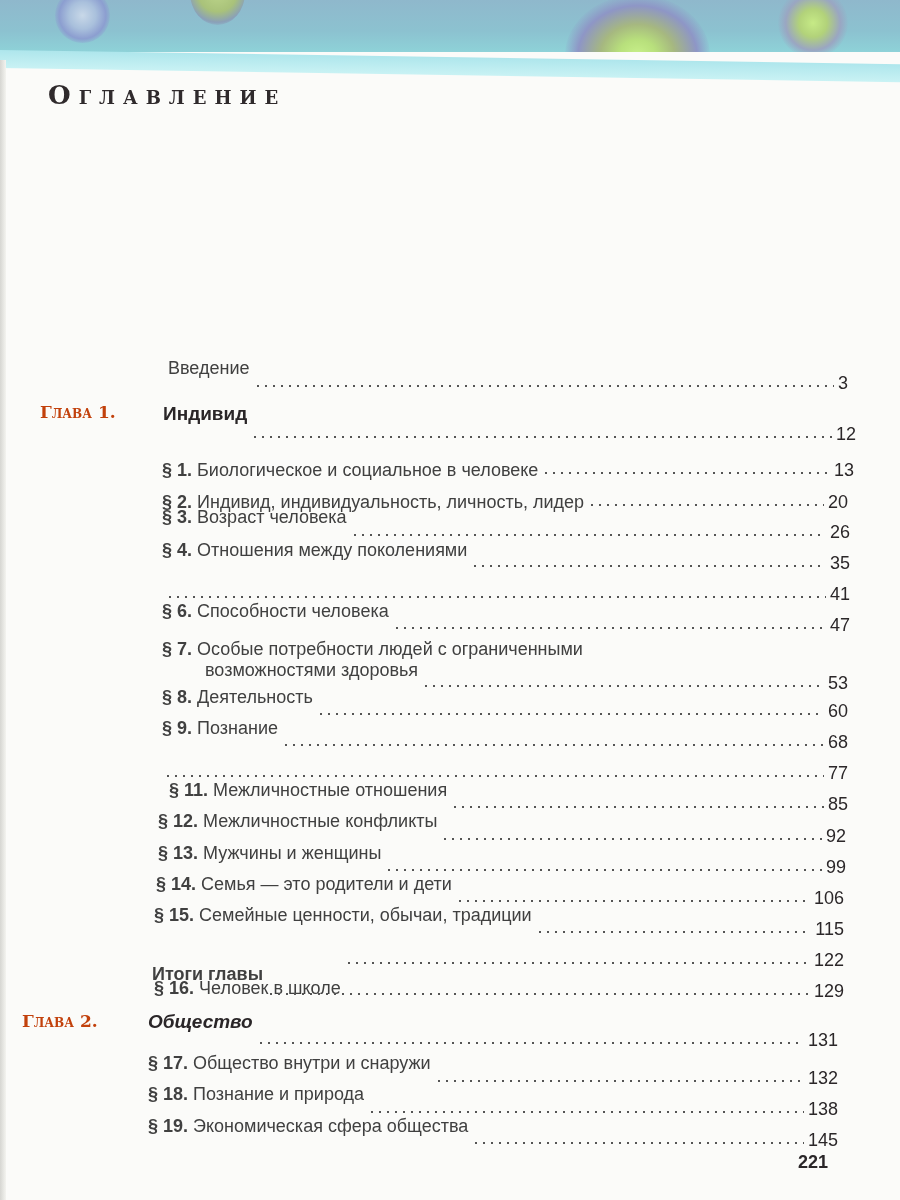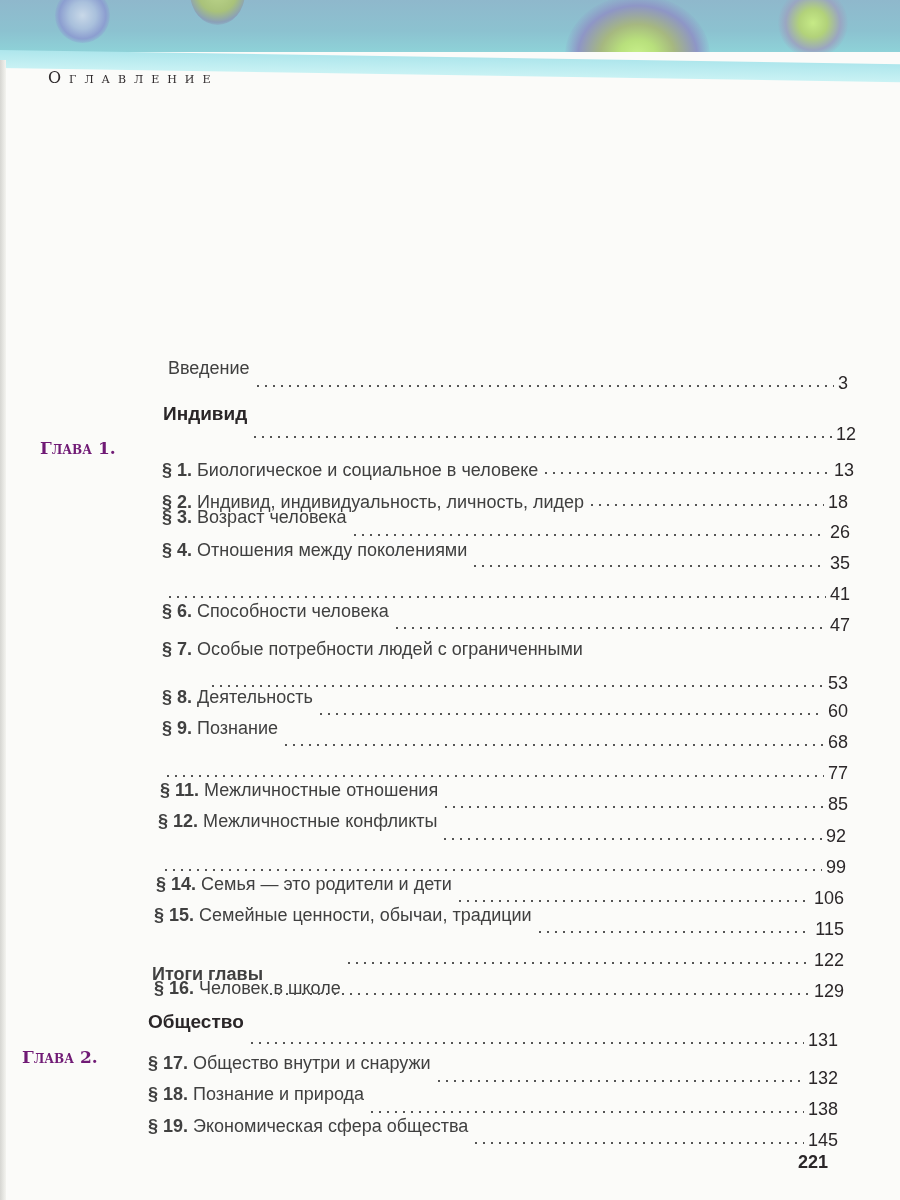--- a/index.html
+++ b/index.html
@@ -26,30 +26,30 @@
         background:radial-gradient(circle,#bcd58a 0%,#a9c27a 45%,#8aa0b8 70%,rgba(138,160,184,0) 80%); }
   .b3 { left:565px; top:-5px; width:145px; height:120px;
         background:radial-gradient(ellipse,#c8f08a 0%,#b8e07c 18%,#a6b880 36%,#8e96c6 58%,rgba(142,150,198,0) 72%); }
   .b4 { left:778px; top:-12px; width:70px; height:70px;
         background:radial-gradient(circle,#c6ea86 0%,#b2d27a 28%,#9aa6c2 55%,rgba(154,166,194,0) 72%); }
   .left-edge {
     position:absolute; left:0; top:60px; width:6px; height:1140px;
     background:linear-gradient(90deg,#d6d6d2,#f4f4f0);
   }
   .page-title {
-    position:absolute; left:48px; top:68px;
-    font-family:"DejaVu Serif", serif; font-weight:normal;
-    font-size:16px; letter-spacing:8px; color:#2f2a2c;
+    position:absolute; left:48px; top:80px;
+    font-family:"DejaVu Serif", serif; font-weight:bold;
+    font-size:26px; letter-spacing:8px; color:#2f2a2c;
     font-variant:small-caps;
   }
   .toc { position:absolute; left:0; top:0; width:900px; }
   .row { position:absolute; display:flex; align-items:flex-end; }
   .ch-label {
     position:absolute; font-family:"DejaVu Serif", serif; font-weight:bold;
-    color:#701a75; font-size:17px; font-variant:small-caps;margin-top:36px;
+    color:#c2410c; font-size:17px; font-variant:small-caps;
   }
   .entry-text { white-space:nowrap; font-size:18px; color:#404040; }
   .entry-text b { font-weight:bold; }
   .chapter-title { font-weight:bold; font-size:19px; color:#2a2628; }
   .leader {
     flex:1; margin:0 4px; height:4px;
     background-image:radial-gradient(circle,#555 1px,transparent 1.3px);
     background-size:8px 4px; background-repeat:repeat-x;
     align-self:flex-end; margin-bottom:6px;
   }
@@ -86,21 +86,21 @@
   </div>
 
   <div class="row" style="left:162px; top:453px; width:692px; height:28px;">
     <span class="entry-text"><b>§ 1.</b> <span>Биологическое и социальное в человеке</span></span>
     <span class="leader"></span>
     <span class="pg">13</span>
   </div>
   <div class="row" style="left:162px; top:485px; width:686px; height:28px;">
     <span class="entry-text"><b>§ 2.</b> <span>Индивид, индивидуальность, личность, лидер</span></span>
     <span class="leader"></span>
-    <span class="pg">18</span>
+    <span class="pg">20</span>
   </div>
   <div class="row" style="left:162px; top:507px; width:688px; height:36px;">
     <span class="entry-text" style="align-self:flex-start;"><b>§ 3.</b> <span>Возраст человека</span></span>
     <span class="leader"></span>
     <span class="pg">26</span>
   </div>
   <div class="row" style="left:162px; top:540px; width:688px; height:34px;">
     <span class="entry-text" style="align-self:flex-start;"><b>§ 4.</b> <span>Отношения между поколениями</span></span>
     <span class="leader"></span>
     <span class="pg">35</span>
@@ -112,48 +112,50 @@
   <div class="row" style="left:162px; top:601px; width:688px; height:35px;">
     <span class="entry-text" style="align-self:flex-start;"><b>§ 6.</b> <span>Способности человека</span></span>
     <span class="leader"></span>
     <span class="pg">47</span>
   </div>
 
   <div style="position:absolute; left:162px; top:639px;" class="entry-text">
     <b>§ 7.</b> <span>Особые потребности людей с ограниченными</span>
   </div>
   <div class="row" style="left:205px; top:660px; width:643px; height:34px;">
+    <span class="entry-text" style="align-self:flex-start;">возможностями здоровья</span>
     <span class="leader"></span>
     <span class="pg">53</span>
   </div>
   <div class="row" style="left:162px; top:687px; width:686px; height:35px;">
     <span class="entry-text" style="align-self:flex-start;"><b>§ 8.</b> <span>Деятельность</span></span>
     <span class="leader"></span>
     <span class="pg">60</span>
   </div>
   <div class="row" style="left:162px; top:718px; width:686px; height:35px;">
     <span class="entry-text" style="align-self:flex-start;"><b>§ 9.</b> <span>Познание</span></span>
     <span class="leader"></span>
     <span class="pg">68</span>
   </div>
   <div class="row" style="left:160px; top:749px; width:688px; height:35px;">
     <span class="leader"></span>
     <span class="pg">77</span>
   </div>
   <div class="row" style="left:160px; top:780px; width:688px; height:35px;">
-    <span class="entry-text" style="align-self:flex-start;"><b>§ 11.</b> <span>Межличностные отношения</span></span>
+    <span class="entry-text" style="align-self:flex-start;margin-left:9px;"><b>§ 11.</b> <span>Межличностные отношения</span></span>
     <span class="leader"></span>
     <span class="pg">85</span>
   </div>
   <div class="row" style="left:158px; top:811px; width:688px; height:36px;">
     <span class="entry-text" style="align-self:flex-start;"><b>§ 12.</b> <span>Межличностные конфликты</span></span>
     <span class="leader"></span>
     <span class="pg">92</span>
   </div>
   <div class="row" style="left:158px; top:843px; width:688px; height:35px;">
+    <span class="entry-text" style="align-self:flex-start;"><b>§ 13.</b> <span>Мужчины и женщины</span></span>
     <span class="leader"></span>
     <span class="pg">99</span>
   </div>
   <div class="row" style="left:156px; top:874px; width:688px; height:35px;">
     <span class="entry-text" style="align-self:flex-start;text-align:center;"><b>§ 14.</b> <span>Семья — это родители и дети</span></span>
     <span class="leader"></span>
     <span class="pg">106</span>
   </div>
   <div class="row" style="left:154px; top:905px; width:690px; height:35px;">
     <span class="entry-text" style="align-self:flex-start;"><b>§ 15.</b> <span>Семейные ценности, обычаи, традиции</span></span>
@@ -166,21 +168,21 @@
     <span class="pg">122</span>
   </div>
   <div class="row" style="left:152px; top:964px; width:692px; height:38px;">
     <span class="entry-text" style="align-self:flex-start; font-weight:bold;">Итоги главы</span>
     <span class="leader"></span>
     <span class="pg">129</span>
   </div>
 
   <span class="ch-label" style="left:22px; top:1011px;">Глава 2.</span>
   <div class="row" style="left:148px; top:1011px; width:690px; height:40px;">
-    <span class="entry-text chapter-title" style="align-self:flex-start;">Общество</span>
+    <span class="entry-text chapter-title" style="align-self:flex-start;font-style:italic;">Общество</span>
     <span class="leader"></span>
     <span class="pg">131</span>
   </div>
   <div class="row" style="left:148px; top:1053px; width:690px; height:36px;">
     <span class="entry-text" style="align-self:flex-start;"><b>§ 17.</b> <span>Общество внутри и снаружи</span></span>
     <span class="leader"></span>
     <span class="pg">132</span>
   </div>
   <div class="row" style="left:148px; top:1084px; width:690px; height:36px;">
     <span class="entry-text" style="align-self:flex-start;"><b>§ 18.</b> <span>Познание и природа</span></span>

